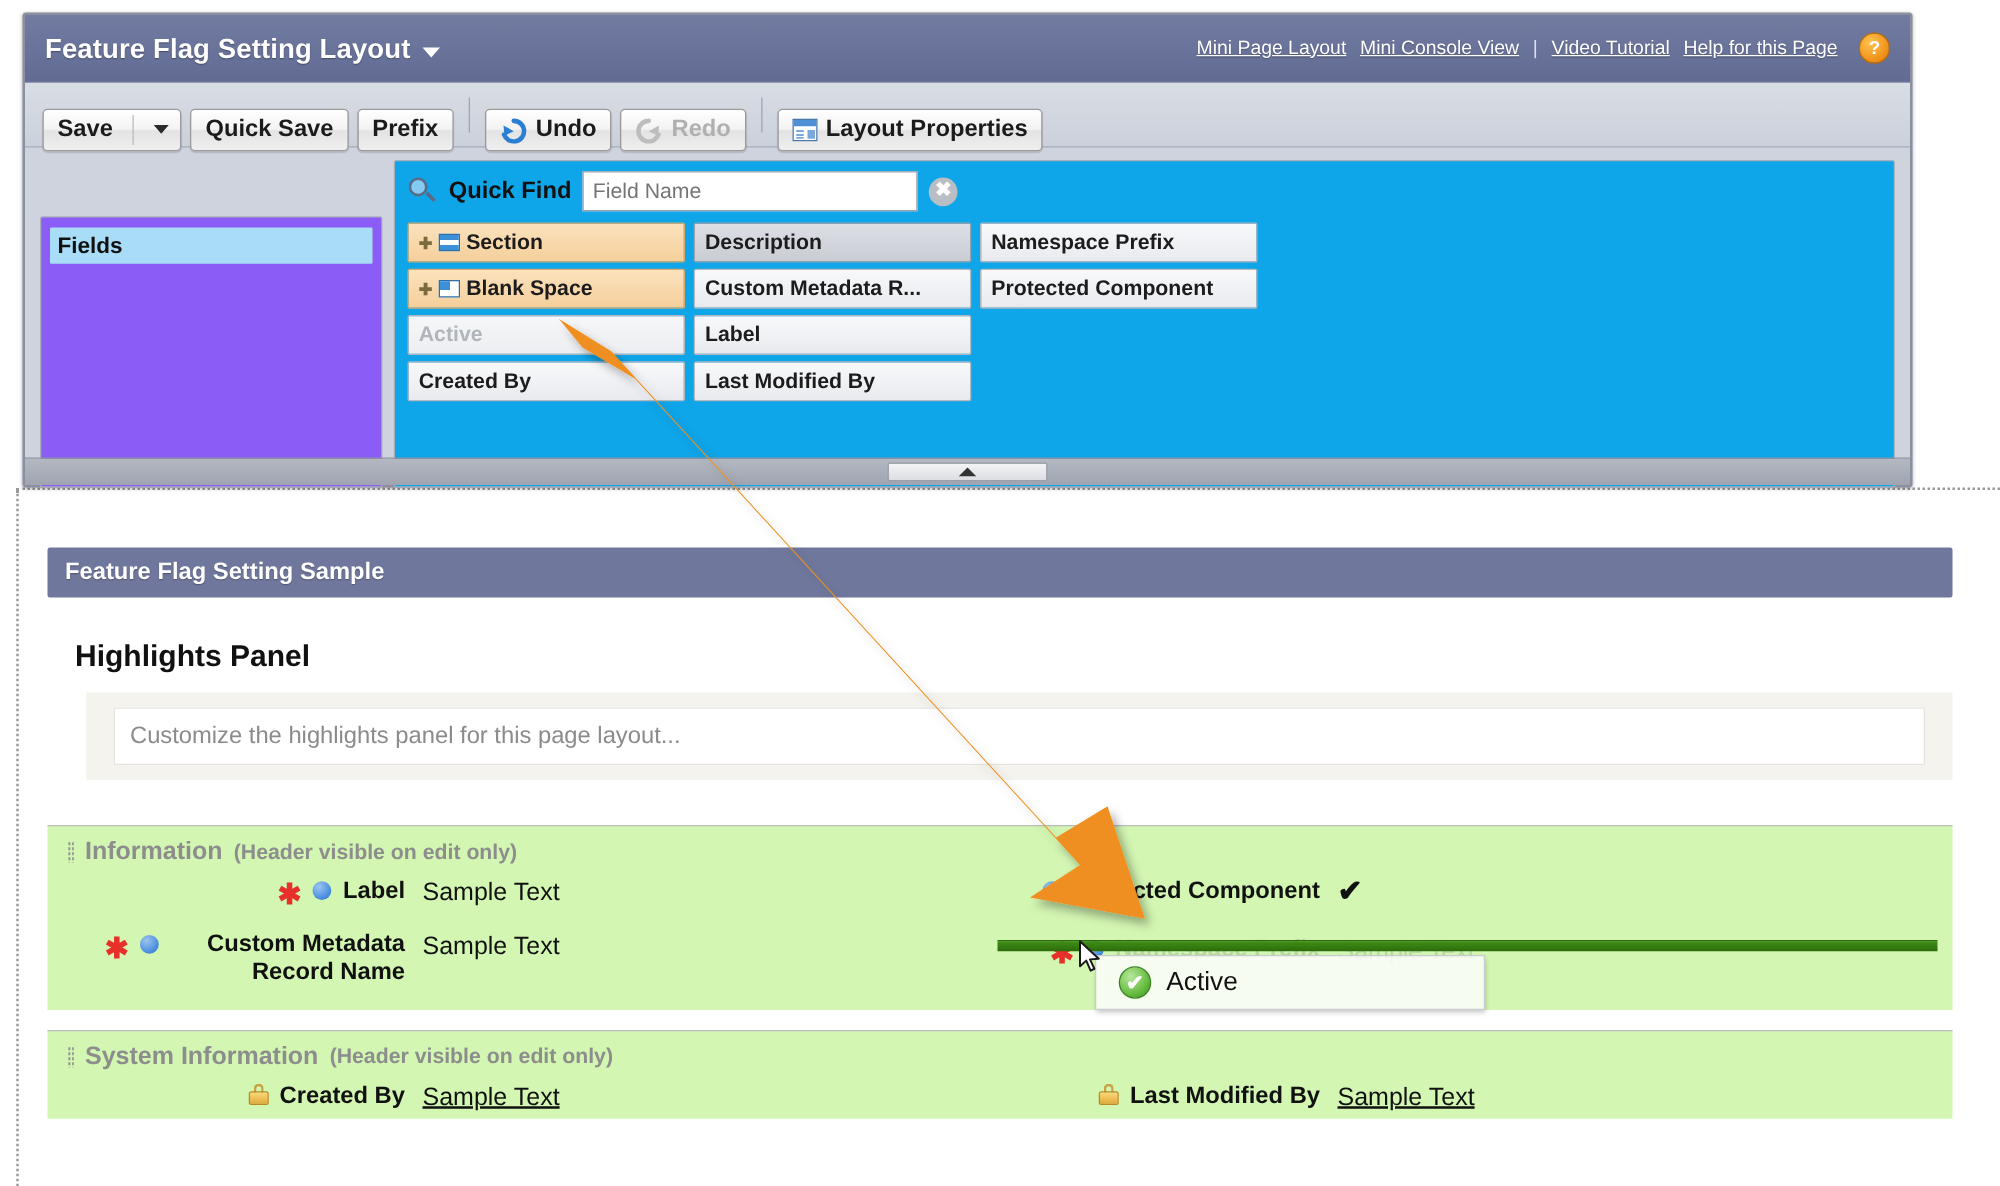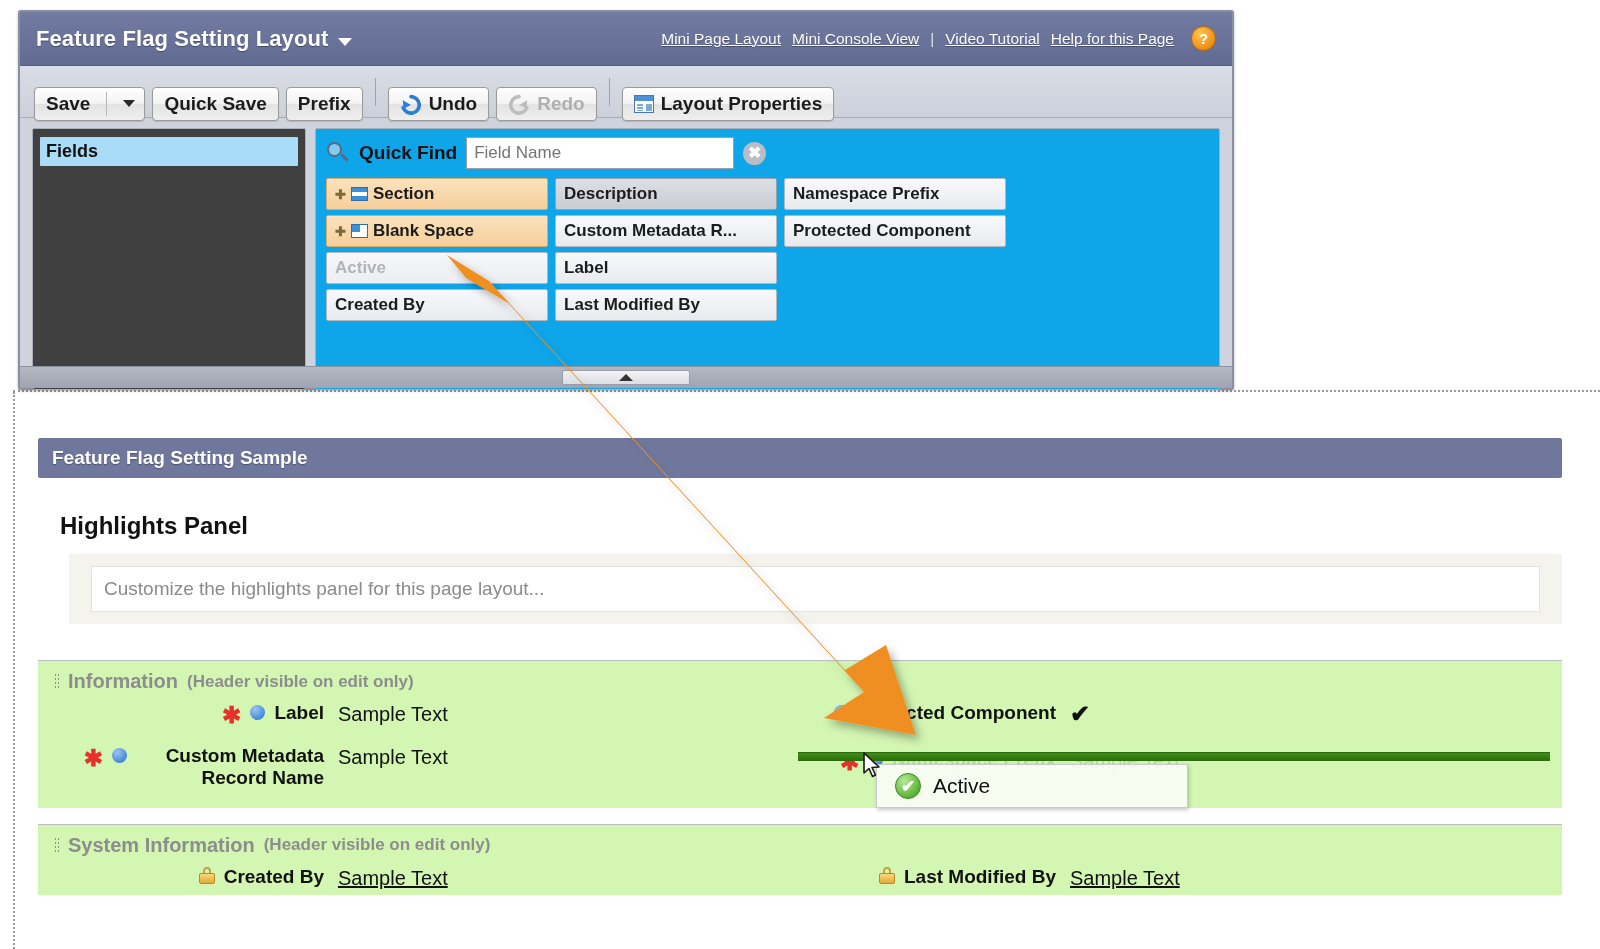--- a/index.html
+++ b/index.html
@@ -19,21 +19,21 @@
     border-left: 2px dotted #9a9a9a;
   }
   .page-top-dotted {
     position: absolute; left: 13px; top: 390px; width: 1587px; height: 0;
     border-top: 2px dotted #9a9a9a;
   }
 
   
   .editor {
     position: absolute; left: 18px; top: 10px;
-    width: 1216px; height: 380px;
+    width: 1512px; height: 380px;
     background: #cfd3de;
     border: 2px solid #8b8fa0;
     border-radius: 3px;
     box-shadow: 0 1px 3px rgba(0,0,0,.28);
   }
 
   .editor-titlebar {
     position: relative;
     height: 54px;
     background: linear-gradient(to bottom,#727ba0 0%, #6a739a 50%, #626b93 100%);
@@ -120,24 +120,25 @@
     background: repeating-linear-gradient(to bottom,#79a9dd 0 2px, #fff 2px 3px);
     box-shadow: 9px 0 0 #79a9dd;
   }
 
   
   .editor-body {
     display:flex; gap: 0; padding: 10px 12px 0 12px; height: 272px;
   }
   .fields-pane {
     width: 274px;
-    background: #404040;
+    background: #8b5cf6;
     border: 1px solid #a9aebb;
     border-radius: 2px;
     padding: 8px 7px;
+    margin-top: 45px;
   }
   .fields-header {
     background: #a8dcf7;
     color:#111; font-weight: bold; font-size: 18px;
     padding: 4px 6px;
     border-radius: 1px;
   }
   .palette-pane {
     flex: 1; margin-left: 9px;
     background: #0ea5e9;

